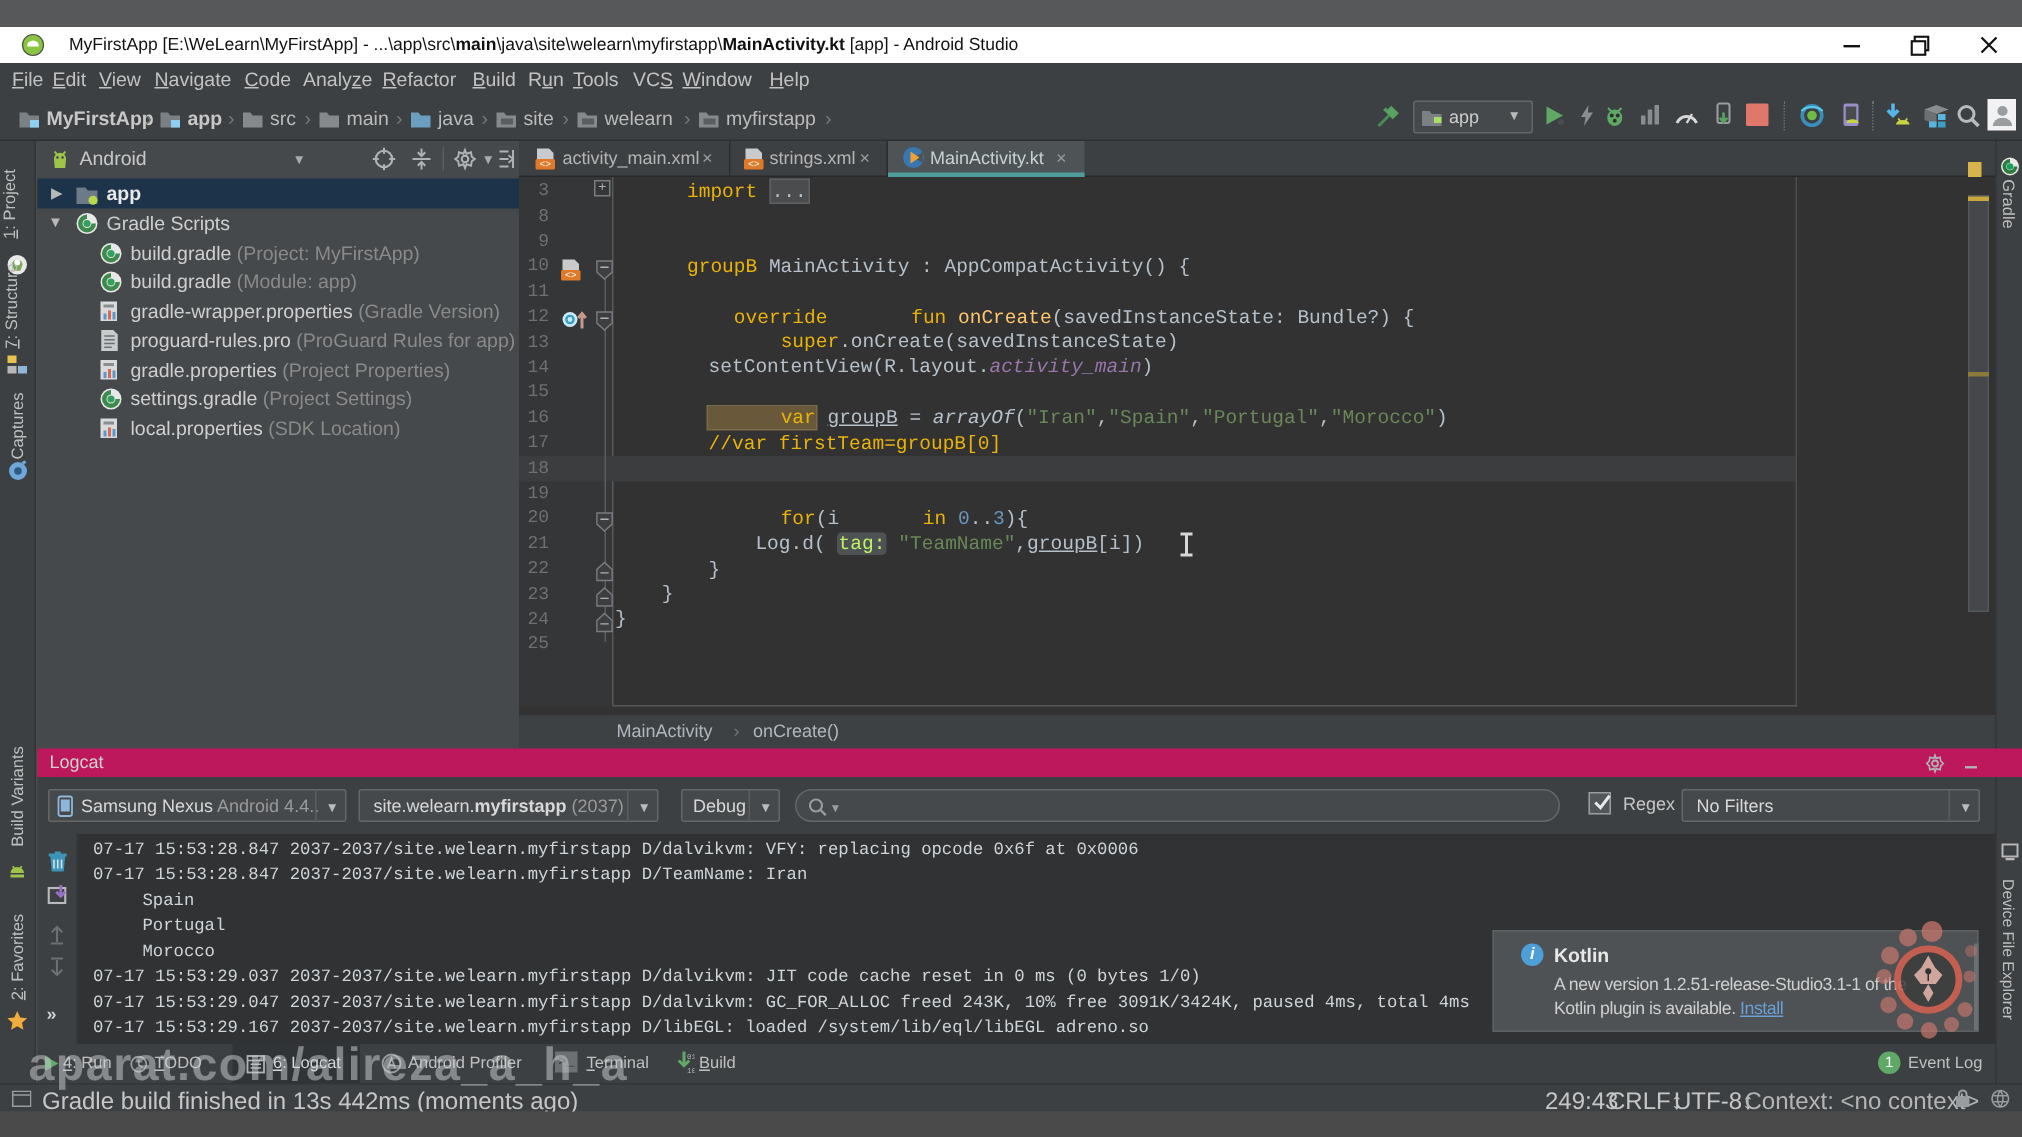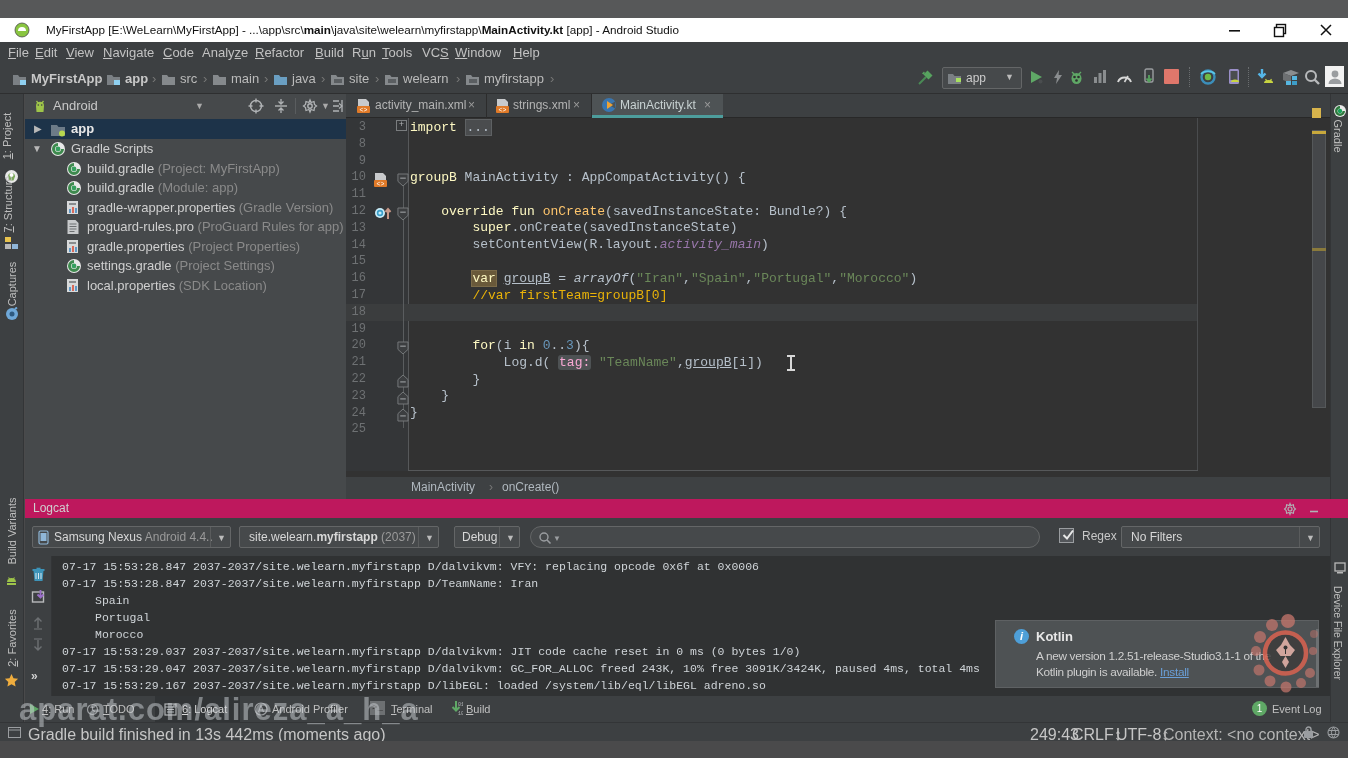--- a/index.html
+++ b/index.html
@@ -23,21 +23,21 @@
   #projhead { position:absolute; left:0; top:0; width:321px; height:24px; background:#46494b; font-size:13px; }
   .tree-row { position:absolute; left:0; width:321px; height:20px; font-size:13px; white-space:nowrap; }
   .tree-gray { color:#8a8a8a; }
   
   #tabbar { left:346px; top:94px; width:984px; height:24px; background:#3d4042; border-bottom:1px solid #282828; font-size:12px; }
   .tab { position:absolute; top:0; height:24px; color:#b4b4b4; }
   #editor { left:346px; top:118px; width:984px; height:359px; background:#323232; overflow:hidden; }
   #gutter { position:absolute; left:0; top:0; width:63px; height:353px; background:#343638; border-right:1px solid #56585a; }
   .lnum { position:absolute; left:0px; width:20px; text-align:right; font-family:"Liberation Mono",monospace; font-size:12px; color:#6e7173; }
   .codeline { position:absolute; left:0; white-space:pre; font-family:"Liberation Mono",monospace; font-size:13px; color:#b6c0ca; }
-  .kw { color:#fef9c3; } .str { color:#6a8759; } .num { color:#6897bb; }
+  .kw { color:#eab308;padding-left:48px; } .str { color:#6a8759; } .num { color:#6897bb; }
   .cmt { color:#eab308; } .fname { color:#ffc66d; } .ital { font-style:italic; }
   .field { color:#9876aa; font-style:italic; }
   #crumb { left:346px; top:477px; width:984px; height:22px; background:#3e4143; font-size:12px; color:#b0b8bf; }
   
   #loghead { left:25px; top:499px; width:1335px; height:19px; background:#be185d; font-size:12px; color:#d0d0d0; }
   #logtools { left:25px; top:518px; width:1305px; height:38px; background:#3d4042; font-size:12px; }
   #logbody { left:52px; top:556px; width:1278px; height:140px; background:#303233; }
   #logiconcol { left:25px; top:556px; width:27px; height:140px; background:#3d4042; border-right:1px solid #333537; }
   .logline { position:absolute; white-space:pre; font-family:"Liberation Mono",monospace; font-size:11.5px; color:#cfd4d8; }
   .combo { position:absolute; height:22px; background:#46494b; border:1px solid #646667; border-radius:2px; color:#c8c8c8; }
@@ -461,21 +461,21 @@
       </svg>
 
     <div class="codeline" style="left:64px;top:1.5px"><span class="kw">import</span> <span style="background:#4a4c4e;border:1px solid #5e6163;color:#b6c0ca"> ... </span></div>
     <div class="codeline" style="left:64px;top:51.9px"><span class="kw">groupB</span> MainActivity : AppCompatActivity() {</div>
     <div class="codeline" style="left:64px;top:85.5px">    <span class="kw">override</span> <span class="kw">fun</span> <span class="fname">onCreate</span>(savedInstanceState: Bundle?) {</div>
     <div class="codeline" style="left:64px;top:102.3px">        <span class="kw">super</span>.onCreate(savedInstanceState)</div>
     <div class="codeline" style="left:64px;top:119.1px">        setContentView(R.layout.<span class="field">activity_main</span>)</div>
     <div class="codeline" style="left:64px;top:152.7px">        <span class="kw" style="background:#69593a;outline:1px solid #7a6a48">var</span> <span style="text-decoration:underline">groupB</span> = <span class="ital">arrayOf</span>(<span class="str">"Iran"</span>,<span class="str">"Spain"</span>,<span class="str">"Portugal"</span>,<span class="str">"Morocco"</span>)</div>
     <div class="codeline" style="left:64px;top:169.5px"><span class="cmt">        //var firstTeam=groupB[0]</span></div>
     <div class="codeline" style="left:64px;top:219.9px">        <span class="kw">for</span>(i <span class="kw">in</span> <span class="num">0</span>..<span class="num">3</span>){</div>
-    <div class="codeline" style="left:64px;top:236.7px">            Log.d( <span style="background:#4e5254;color:#f9a8d4;border-radius:3px"> tag: </span> <span class="str">"TeamName"</span>,<span style="text-decoration:underline">groupB</span>[i])</div>
+    <div class="codeline" style="left:64px;top:236.7px">            Log.d( <span style="background:#4e5254;color:#bef264;border-radius:3px"> tag: </span> <span class="str">"TeamName"</span>,<span style="text-decoration:underline">groupB</span>[i])</div>
     <div class="codeline" style="left:64px;top:253.5px">        }</div>
     <div class="codeline" style="left:64px;top:270.3px">    }</div>
     <div class="codeline" style="left:64px;top:287.1px">}</div>
 
     <div class="abs" style="left:444px;top:238px;width:2px;height:14px;background:#d8d8d8"></div>
     <div class="abs" style="left:441px;top:237px;width:8px;height:1.5px;background:#d8d8d8"></div>
     <div class="abs" style="left:441px;top:251px;width:8px;height:1.5px;background:#d8d8d8"></div>
 
     <div class="abs" style="left:966px;top:12px;width:14px;height:278px;background:#45474a;border:1px solid #55585a"></div>
     <div class="abs" style="left:966px;top:13px;width:14px;height:3px;background:#c8a83c"></div>

